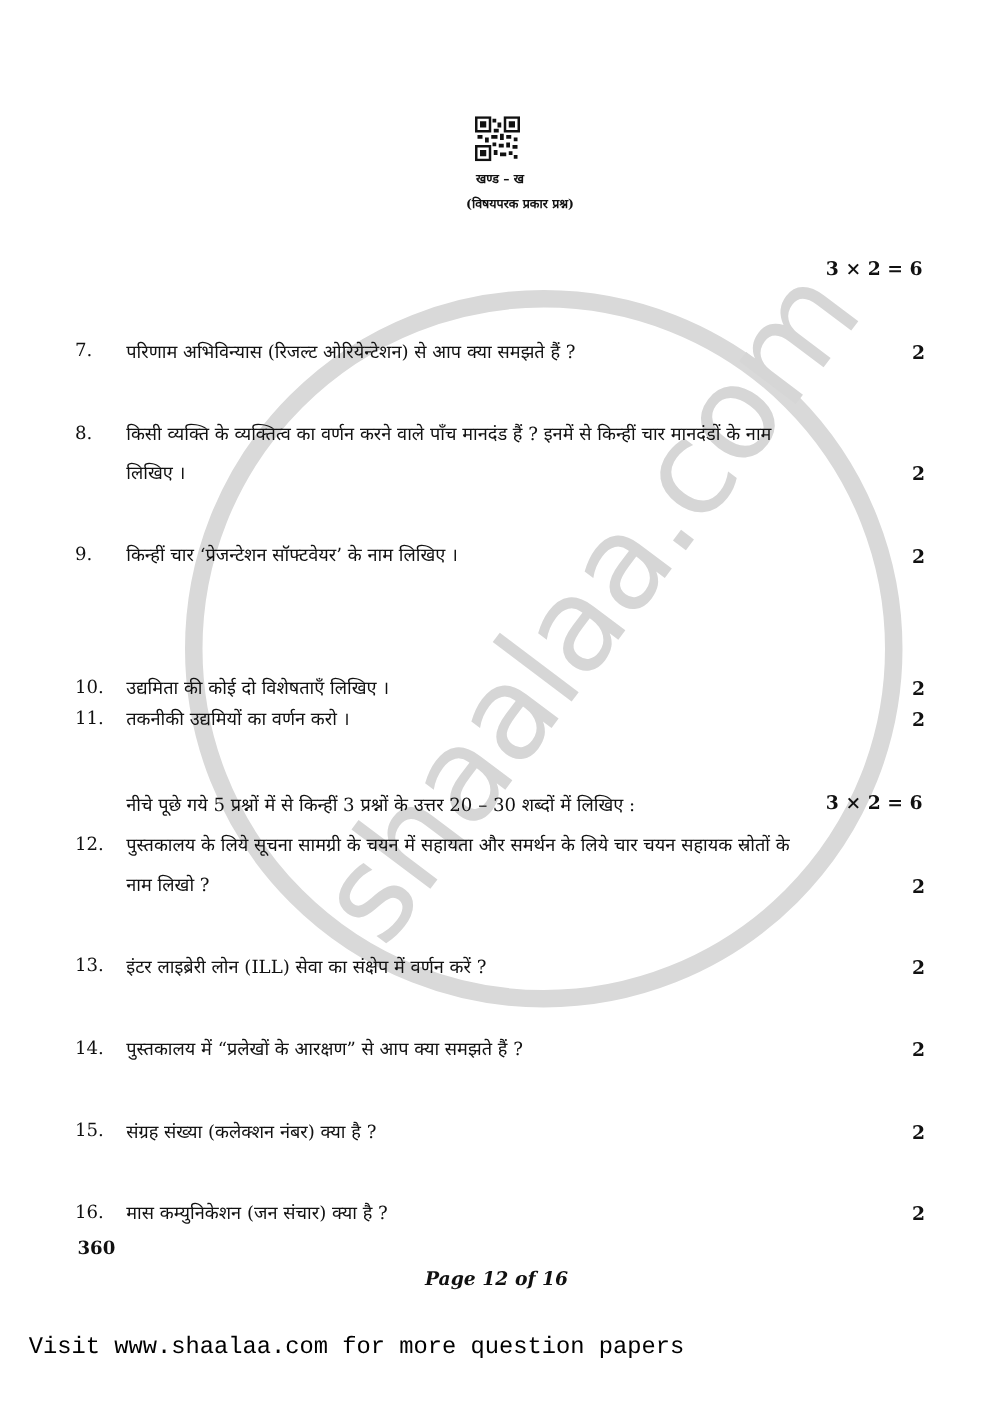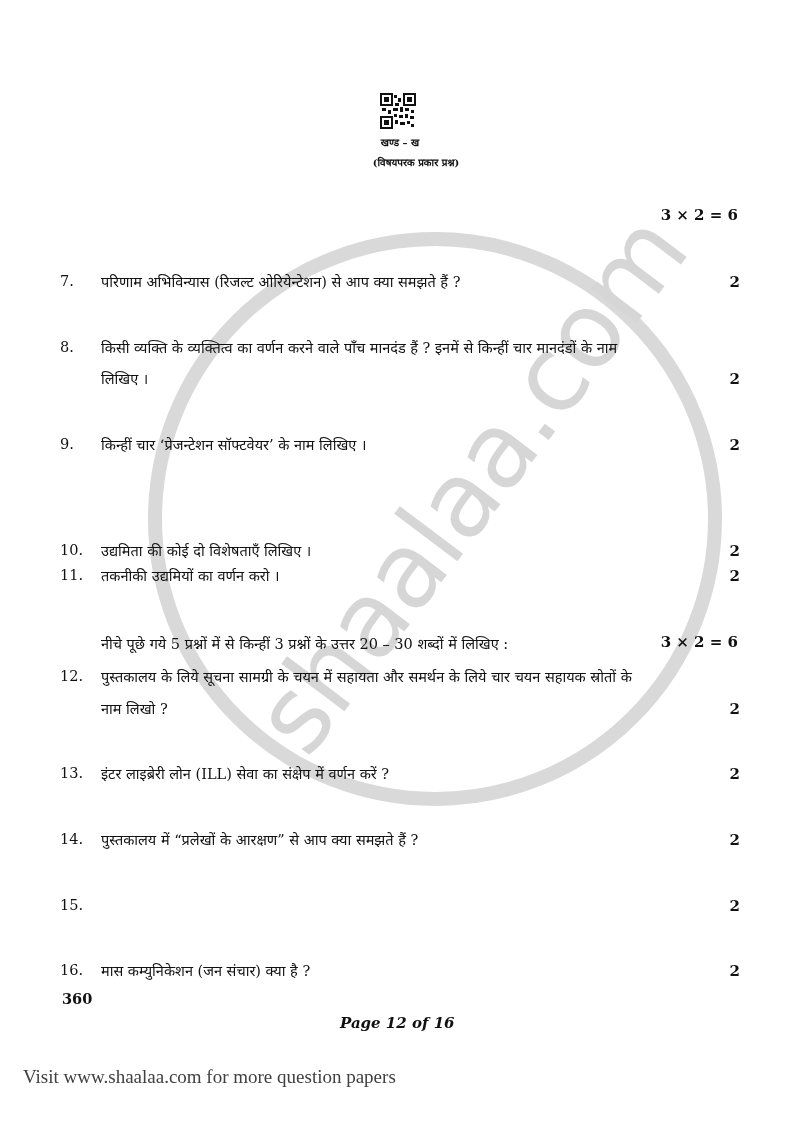--- a/index.html
+++ b/index.html
@@ -30,22 +30,22 @@
       position: absolute; font-weight: bold; font-size: 15px; z-index: 1; white-space: nowrap;
     }
     .question { position: absolute; left: 60px; width: 680px; z-index: 1; font-size: 14.5px; }
     .q-num { position: absolute; left: 0; top: 0; font-family: "DejaVu Serif", serif; font-size: 14.5px; }
     .q-text { position: absolute; left: 41px; top: 0; width: 600px; line-height: 30px; }
     .q-text-single { line-height: 18px; }
     .q-marks { position: absolute; right: 0; font-weight: bold; font-size: 15px; }
     .footer-code { position: absolute; left: 62px; top: 990px; font-weight: bold; font-size: 14.5px; z-index: 1; }
     .footer-page { position: absolute; left: 340px; top: 1014px; font-weight: bold; font-style: italic; font-size: 15px; z-index: 1; }
     .visit-banner {
-      position: absolute; left: 23px; top: 1066px; font-family: Liberation Serif, serif;
-      font-size: 19px; color: #404040; z-index: 1; white-space: nowrap;
+      position: absolute; left: 23px; top: 1066px; font-family: Liberation Mono, monospace;
+      font-size: 19px; color: #000000; z-index: 1; white-space: nowrap;
     }
   </style>
 </head>
 <body>
 
 <div class="page">
 
   <div class="watermark"></div>
   <div class="watermark-text">shaalaa.com</div>
 
@@ -129,20 +129,21 @@
   </div>
 
   <div class="question" style="top:831px; height:24px;">
     <span class="q-num">14.</span>
     <span class="q-text q-text-single">पुस्तकालय में “प्रलेखों के आरक्षण” से आप क्या समझते हैं ?</span>
     <span class="q-marks" style="top:0;">2</span>
   </div>
 
   <div class="question" style="top:897px; height:24px;text-decoration:underline;">
     <span class="q-num">15.</span>
+    <span class="q-text q-text-single">संग्रह संख्या (कलेक्शन नंबर) क्या है ?</span>
     <span class="q-marks" style="top:0;">2</span>
   </div>
 
   <div class="question" style="top:962px; height:24px;">
     <span class="q-num">16.</span>
     <span class="q-text q-text-single">मास कम्युनिकेशन (जन संचार) क्या है ?</span>
     <span class="q-marks" style="top:0;">2</span>
   </div>
 
   <div class="footer-code">360</div>

